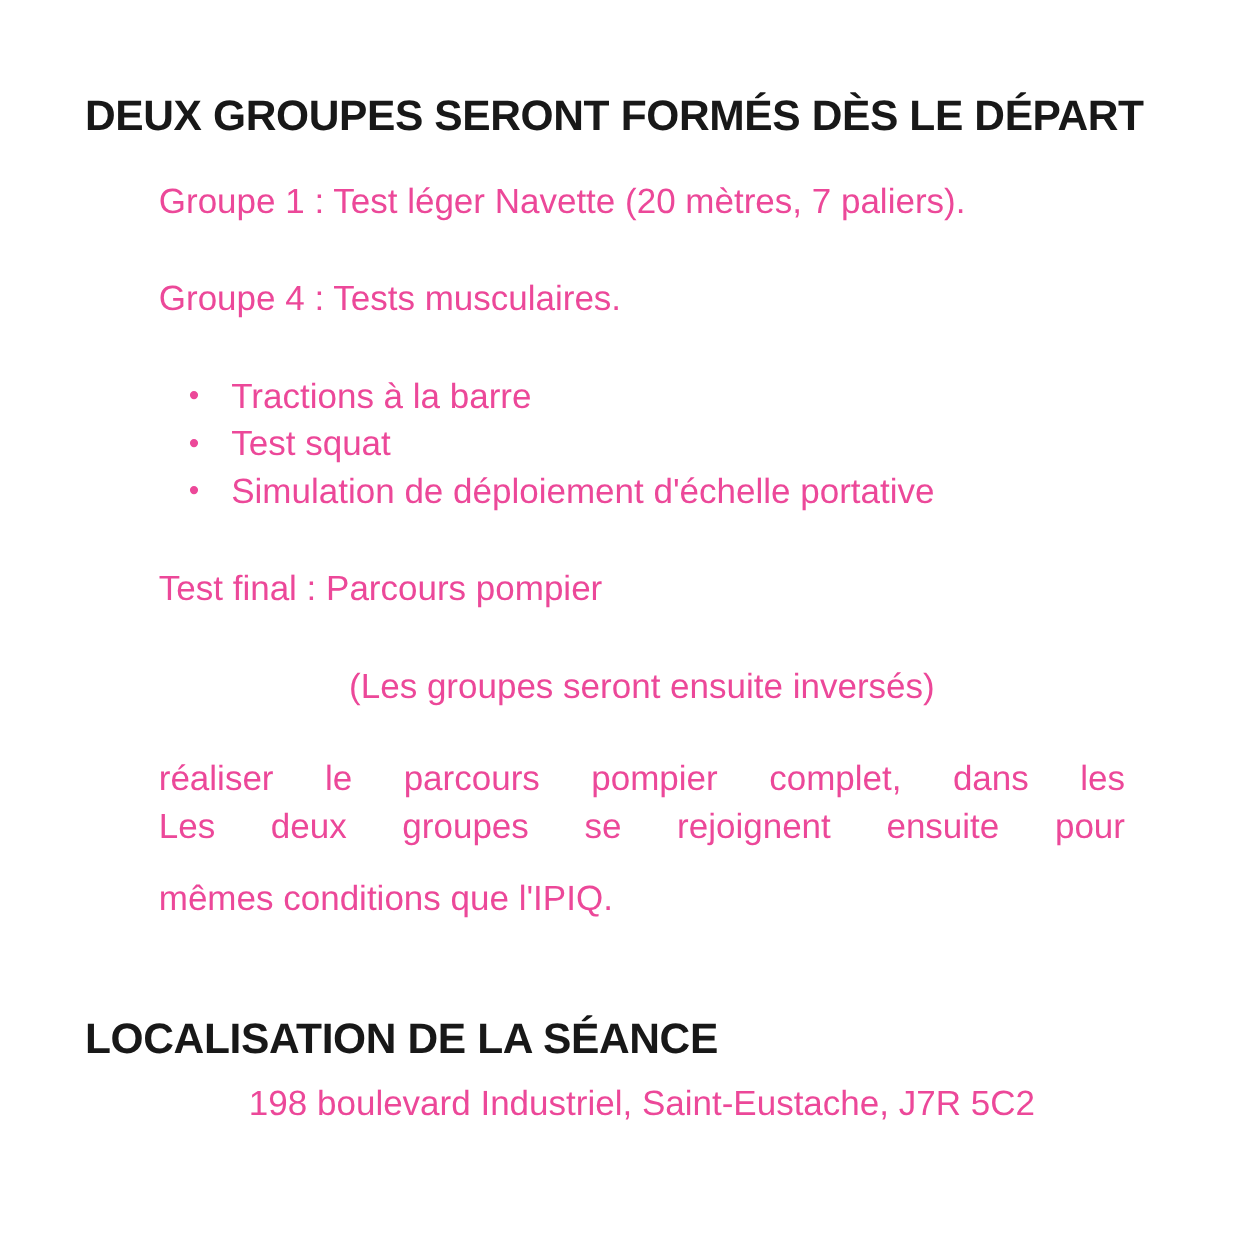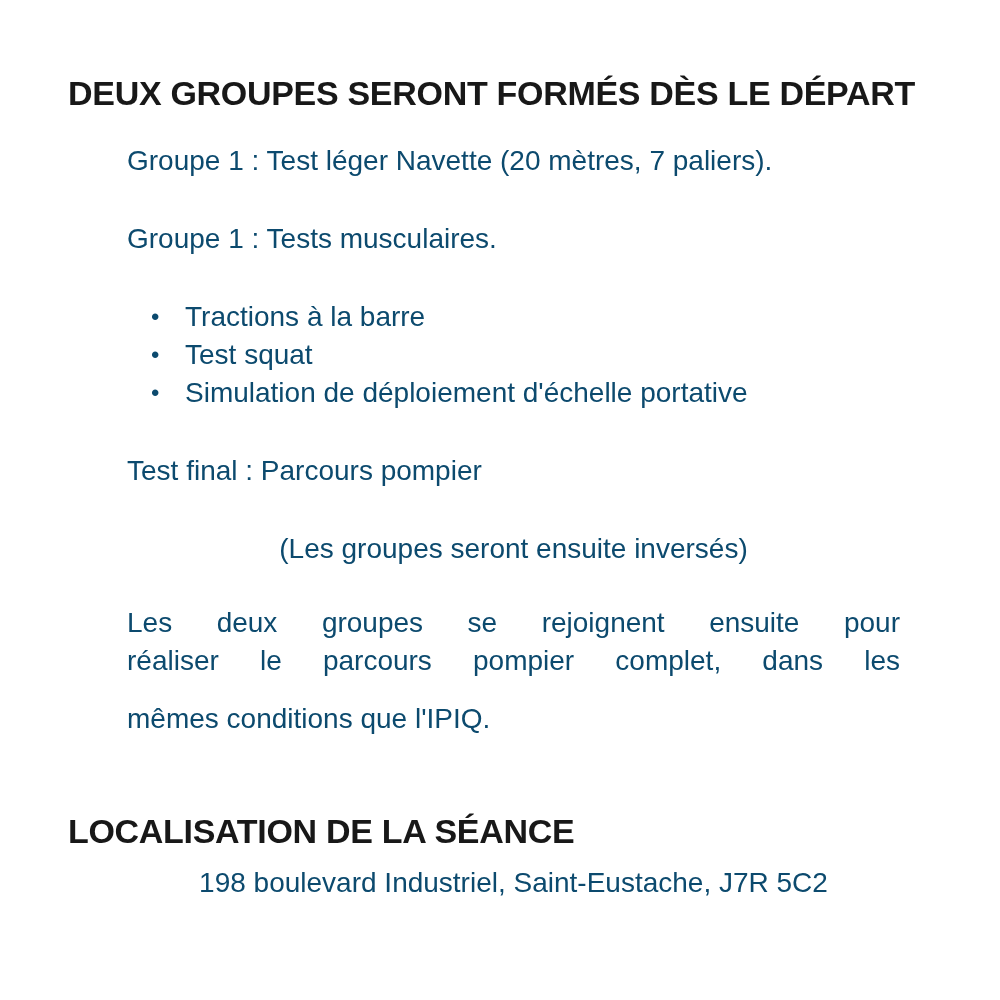--- a/index.html
+++ b/index.html
@@ -24,21 +24,21 @@
     line-height: 34px;
     font-weight: 700;
     letter-spacing: -0.3px;
     color: #181818;
     white-space: nowrap;
   }
   .body-text {
     font-size: 28px;
     line-height: 38px;
     font-weight: 300;
-    color: #0c4a6e;
+    color: #ec4899;
   }
   .para {
     margin: 32px 0 0 59px;
   }
   .para-gap {
     margin-top: 40px;
   }
   ul.bullet-list {
     list-style: none;
     margin: 40px 0 0 83px;
@@ -80,21 +80,21 @@
 </style>
 </head>
 <body>
 
 <div class="doc">
 
   <h2 class="section-title">DEUX GROUPES SERONT FORMÉS DÈS LE DÉPART</h2>
 
   <p class="body-text para">Groupe 1 : Test léger Navette (20 mètres, 7 paliers).</p>
 
-  <p class="body-text para para-gap">Groupe 1 : Tests musculaires.</p>
+  <p class="body-text para para-gap">Groupe 4 : Tests musculaires.</p>
 
   <ul class="bullet-list body-text">
     <li>
       <span class="bullet">•</span>
       <span>Tractions à la barre</span>
     </li>
     <li>
       <span class="bullet">•</span>
       <span>Test squat</span>
     </li>
@@ -102,22 +102,22 @@
       <span class="bullet">•</span>
       <span>Simulation de déploiement d'échelle portative</span>
     </li>
   </ul>
 
   <p class="body-text para para-gap">Test final : Parcours pompier</p>
 
   <p class="body-text center-note">(Les groupes seront ensuite inversés)</p>
 
   <div class="body-text justified">
+    <div class="jline">réaliser le parcours pompier complet, dans les</div>
     <div class="jline">Les deux groupes se rejoignent ensuite pour</div>
-    <div class="jline">réaliser le parcours pompier complet, dans les</div>
     <div class="jline-last">mêmes conditions que l'IPIQ.</div>
   </div>
 
   <h2 class="section-title section2-title">LOCALISATION DE LA SÉANCE</h2>
 
   <p class="body-text address-line">198 boulevard Industriel, Saint-Eustache, J7R 5C2</p>
 
 </div>
 
 </body></html>

